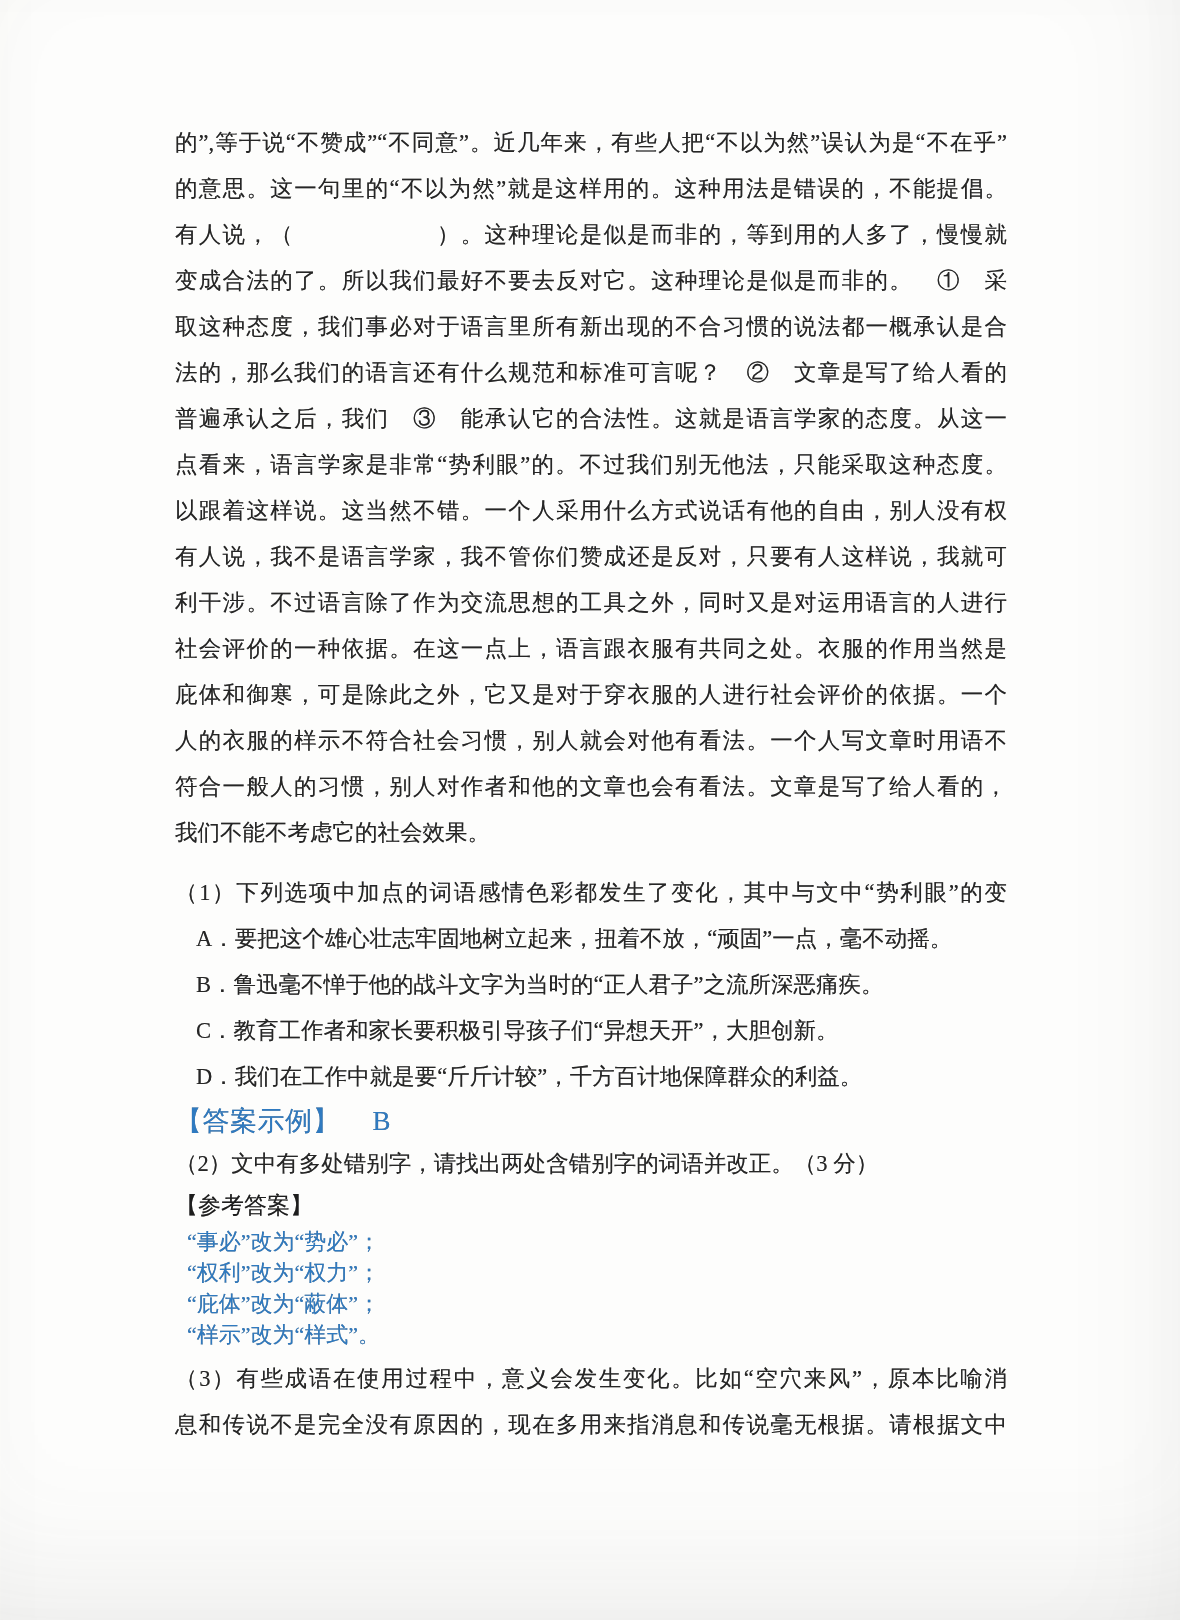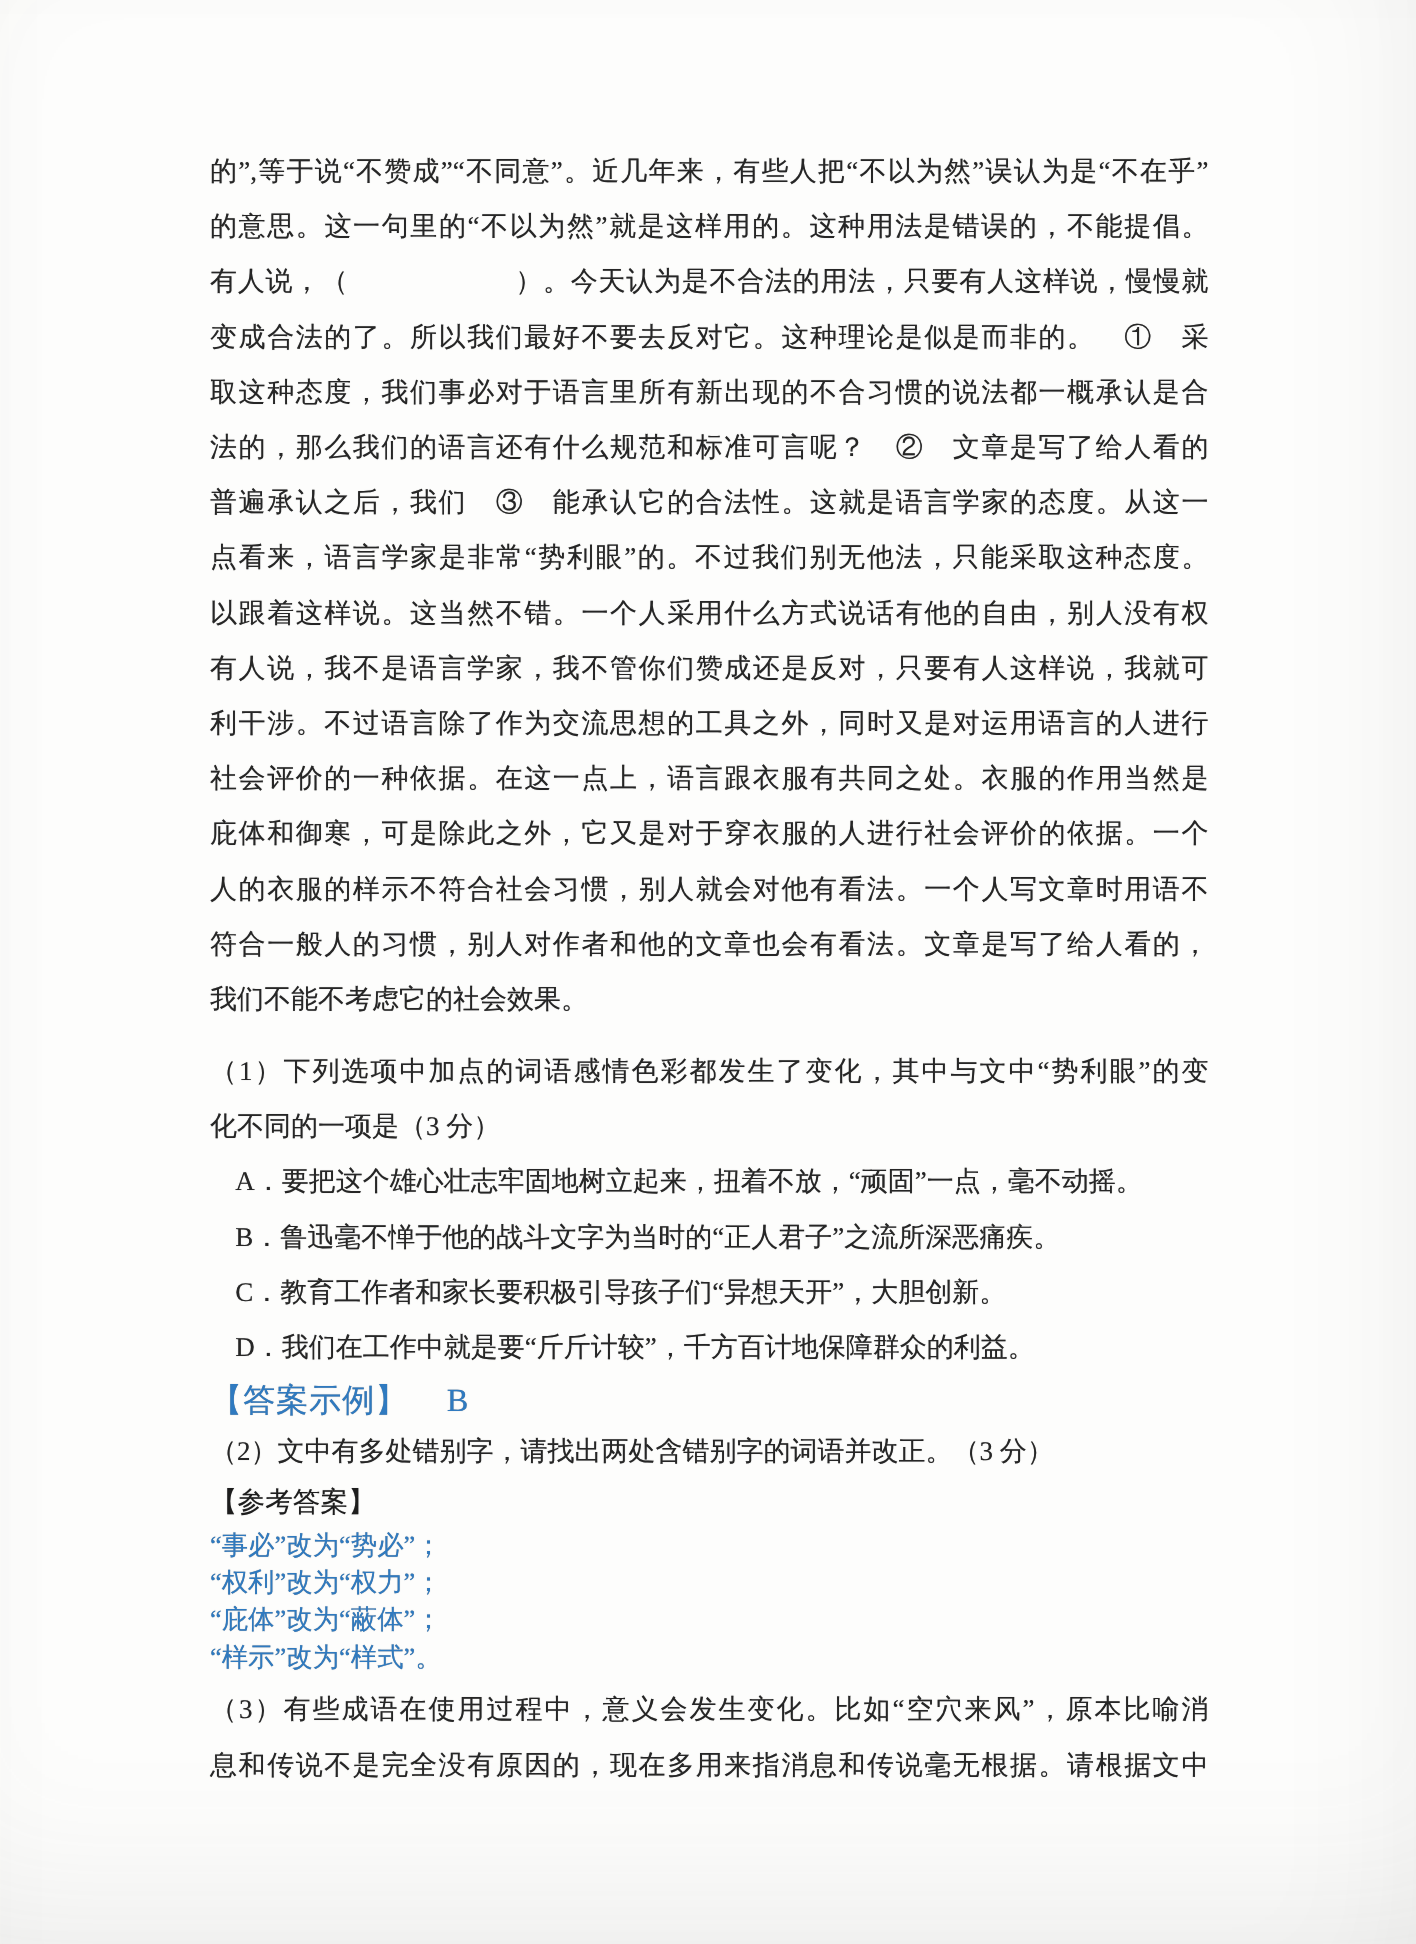--- a/index.html
+++ b/index.html
@@ -57,60 +57,59 @@
 </style>
 </head>
 <body>
 
 <div class="page">
   <div class="content">
 
     <div class="passage-block">
         <div class="line fill">的”,等于说“不赞成”“不同意”。近几年来，有些人把“不以为然”误认为是“不在乎”</div>
         <div class="line fill">的意思。这一句里的“不以为然”就是这样用的。这种用法是错误的，不能提倡。</div>
-        <div class="line fill">有人说，（　　　　　　）。今天认为是不合法的用法，只要有人这样说，慢慢就</div>
+        <div class="line fill">有人说，（　　　　　　）。这种理论是似是而非的，等到用的人多了，慢慢就</div>
         <div class="line fill">变成合法的了。所以我们最好不要去反对它。这种理论是似是而非的。　①　采</div>
         <div class="line fill">取这种态度，我们事必对于语言里所有新出现的不合习惯的说法都一概承认是合</div>
         <div class="line fill">法的，那么我们的语言还有什么规范和标准可言呢？　②　文章是写了给人看的</div>
         <div class="line fill">普遍承认之后，我们　③　能承认它的合法性。这就是语言学家的态度。从这一</div>
         <div class="line fill">点看来，语言学家是非常“势利眼”的。不过我们别无他法，只能采取这种态度。</div>
         <div class="line fill">以跟着这样说。这当然不错。一个人采用什么方式说话有他的自由，别人没有权</div>
         <div class="line fill">有人说，我不是语言学家，我不管你们赞成还是反对，只要有人这样说，我就可</div>
         <div class="line fill">利干涉。不过语言除了作为交流思想的工具之外，同时又是对运用语言的人进行</div>
         <div class="line fill">社会评价的一种依据。在这一点上，语言跟衣服有共同之处。衣服的作用当然是</div>
         <div class="line fill">庇体和御寒，可是除此之外，它又是对于穿衣服的人进行社会评价的依据。一个</div>
         <div class="line fill">人的衣服的样示不符合社会习惯，别人就会对他有看法。一个人写文章时用语不</div>
         <div class="line fill">符合一般人的习惯，别人对作者和他的文章也会有看法。文章是写了给人看的，</div>
         <div class="line">我们不能不考虑它的社会效果。</div>
       </div>
 
     <div class="q1-block">
       <div>
           <div class="line fill">（1）下列选项中加点的词语感情色彩都发生了变化，其中与文中“势利眼”的变</div>
-          <div class="line">化不同的一项是（3 分）</div>
         </div>
       <div class="options-block">
           <div class="line">A．要把这个雄心壮志牢固地树立起来，扭着不放，“顽固”一点，毫不动摇。</div>
           <div class="line">B．鲁迅毫不惮于他的战斗文字为当时的“正人君子”之流所深恶痛疾。</div>
           <div class="line">C．教育工作者和家长要积极引导孩子们“异想天开”，大胆创新。</div>
           <div class="line">D．我们在工作中就是要“斤斤计较”，千方百计地保障群众的利益。</div>
         </div>
     </div>
 
     <div class="answer-example">
       <span class="label accent" style="color: rgb(47, 122, 192);">【答案示例】</span><span class="value accent" style="color: rgb(47, 122, 192);">B</span>
     </div>
 
     <div class="q2-block">
       <div class="line">（2）文中有多处错别字，请找出两处含错别字的词语并改正。（3 分）</div>
     </div>
 
     <div class="ref-block">
       <div class="ref-heading">【参考答案】</div>
-      <div class="ref-items accent" style="color: rgb(47, 122, 192);">
+      <div class="ref-items accent" style="color: rgb(47, 122, 192); margin-left: 12px;">
           <div class="line">“事必”改为“势必”；</div>
           <div class="line">“权利”改为“权力”；</div>
           <div class="line">“庇体”改为“蔽体”；</div>
           <div class="line">“样示”改为“样式”。</div>
         </div>
     </div>
 
     <div class="q3-block">
         <div class="line fill">（3）有些成语在使用过程中，意义会发生变化。比如“空穴来风”，原本比喻消</div>
         <div class="line fill">息和传说不是完全没有原因的，现在多用来指消息和传说毫无根据。请根据文中</div>

